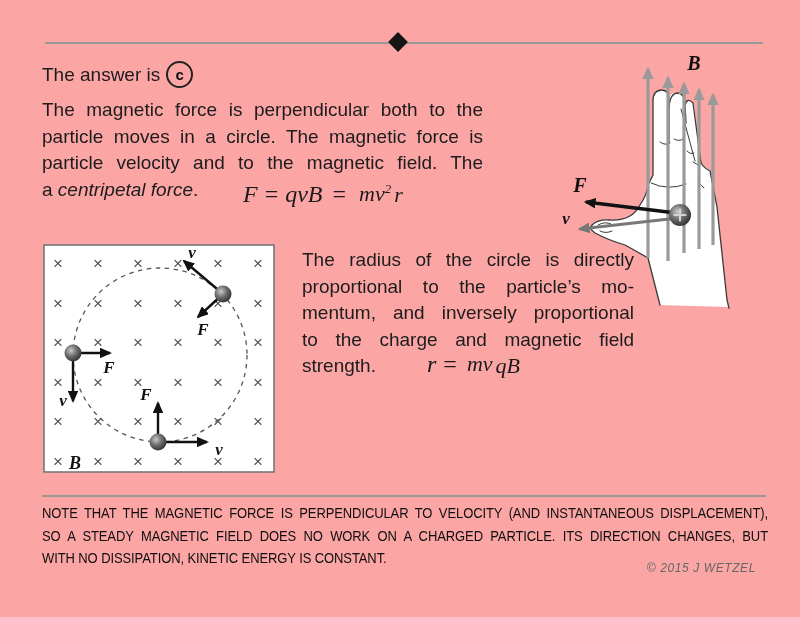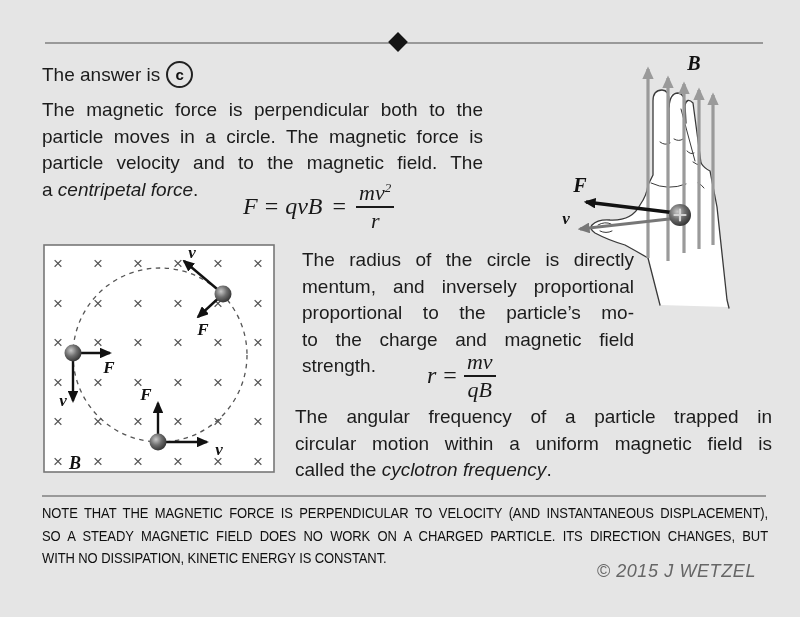--- a/index.html
+++ b/index.html
@@ -1,16 +1,16 @@
 <!DOCTYPE html>
 <html><head>
 <meta charset="utf-8">
 <style>
   html,body{margin:0;padding:0;background:#fff;}
-  #page{position:relative;width:800px;height:617px;background:#e5e5e5;overflow:hidden;
+  #page{position:relative;width:800px;height:617px;background:#fca5a5;overflow:hidden;
         font-family:"Liberation Sans",sans-serif;color:#1c1c1c;}
 
   
   .rule{position:absolute;background:#999;}
   #top-rule{left:45px;top:42px;width:718px;height:2px;}
   #bottom-rule{left:42px;top:495px;width:724px;height:1.5px;}
   #diamond{position:absolute;left:391px;top:35px;width:14px;height:14px;background:#151515;transform:rotate(45deg);}
 
   
   #answer{position:absolute;left:42px;top:61px;font-size:19px;display:flex;align-items:center;}
@@ -24,41 +24,41 @@
   .it{font-style:italic;margin-top:6px;}
   #intro{left:42px;top:97px;width:441px;}
   #radius-para{left:295px;top:247px;width:332px;margin-left:7px;}
   #cyclo-para{left:295px;top:404px;width:477px;}
 
   
   .formula{position:absolute;font-family:"Liberation Serif",serif;font-size:24px;color:#1a1a1a;
            display:flex;align-items:center;}
   .formula .v{font-style:italic;}
   .formula .eq{font-style:normal;padding:0 7px;}
-  .frac{display:inline-flex;flex-direction:column;align-items:center;line-height:1;}
+  .frac{display:inline-flex;flex-direction:row;align-items:center;line-height:1;}
   .frac .num{font-style:italic;font-size:22px;padding:0 3px 2px 3px;}
   .frac .num sup{font-size:13px;}
   .frac .bar{height:1.6px;background:#1a1a1a;width:100%;}
   .frac .den{font-style:italic;font-size:22px;padding-top:2px;}
   #force-formula{left:243px;top:181px;}
   #radius-formula{left:427px;top:351px;}
 
   
   #field-svg{position:absolute;left:43px;top:244px;}
   #hand-svg{position:absolute;left:552px;top:45px;}
   .cross{font:17px "Liberation Sans",sans-serif;fill:#555;}
   .lbl{font:bold italic 17px "Liberation Serif",serif;fill:#111;}
   .lbl-big{font:bold italic 18px "Liberation Serif",serif;fill:#111;}
   .lbl-b{font:bold italic 20px "Liberation Serif",serif;fill:#111;}
 
   
   #note{position:absolute;left:42px;top:502px;width:726px;font-size:13px;line-height:19.5px;color:#0f0f0f;
         letter-spacing:-0.1px;transform:scaleY(1.15);transform-origin:top left;}
   #copyright{position:absolute;left:560px;top:561px;width:196px;text-align:right;
-             font-style:italic;font-size:18px;color:#666;letter-spacing:0.6px;}
+             font-style:italic;font-size:12px;color:#666;letter-spacing:0.6px;}
 </style>
 </head>
 <body>
 
 <div id="page">
 
   <div id="top-rule" class="rule"></div>
   <div id="diamond"></div>
 
   <div id="answer">
@@ -159,41 +159,36 @@
       <circle cx="115" cy="198" r="8.5" fill="url(#ballg)"></circle>
       <text class="lbl" x="103" y="156" text-anchor="middle">F</text>
       <text class="lbl" x="176" y="211" text-anchor="middle">v</text>
     </g>
 
     <text class="lbl-big" x="32" y="225" text-anchor="middle">B</text>
   </svg>
 
   <div id="radius-para" class="para">
     <div class="jline">The radius of the circle is directly</div>
+    <div class="jline">proportional to the particle’s mo-</div>
     <div class="jline">mentum, and inversely proportional</div>
-    <div class="jline">proportional to the particle’s mo-</div>
     <div class="jline">to the charge and magnetic field</div>
     <div class="lastline">strength.</div>
   </div>
 
   <div id="radius-formula" class="formula">
     <span class="v">r</span>
     <span class="eq">=</span>
     <span class="frac">
       <span class="num">mv</span>
       <span class="bar"></span>
       <span class="den">qB</span>
     </span>
   </div>
 
-  <div id="cyclo-para" class="para">
-    <div class="jline">The angular frequency of a particle trapped in</div>
-    <div class="jline">circular motion within  a uniform  magnetic field is</div>
-    <div class="lastline"><span>called the </span><span class="it">cyclotron frequency</span><span>.</span></div>
-  </div>
 
   <svg id="hand-svg" width="215" height="265" viewBox="0 0 215 265">
     <defs>
       <marker id="mGB" markerWidth="4" markerHeight="3.6" refX="3.2" refY="1.8" orient="auto" markerUnits="strokeWidth">
         <path d="M0,0 L4,1.8 L0,3.6 Z" fill="#9a9a9a"></path>
       </marker>
       <marker id="mHF" markerWidth="3.6" markerHeight="3.2" refX="2.9" refY="1.6" orient="auto" markerUnits="strokeWidth">
         <path d="M0,0 L3.6,1.6 L0,3.2 Z" fill="#111"></path>
       </marker>
       <marker id="mHV" markerWidth="4" markerHeight="3.6" refX="3.2" refY="1.8" orient="auto" markerUnits="strokeWidth">

